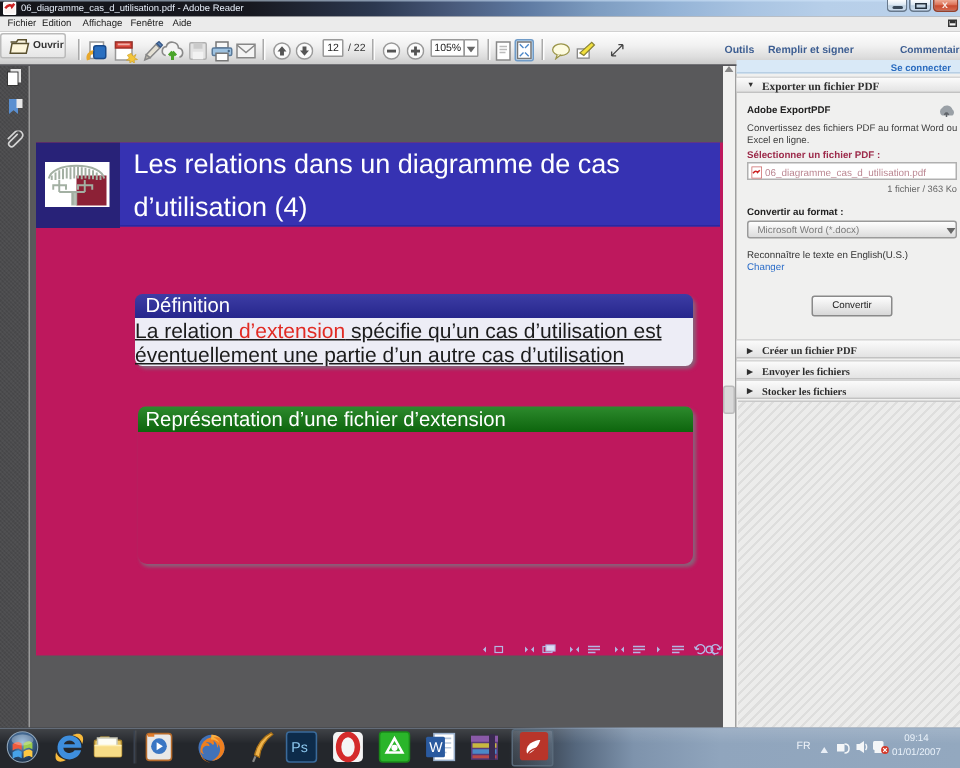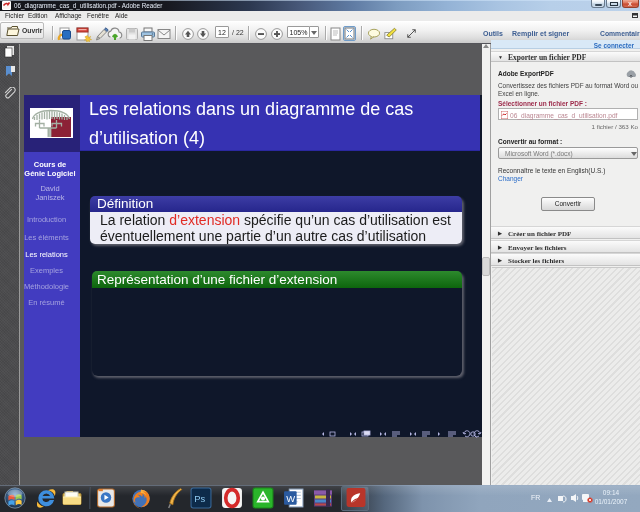--- a/index.html
+++ b/index.html
@@ -42,34 +42,34 @@
 .tlabel { position:absolute; top:7px; font-size:7px; color:#333; }
 .rightlbl { position:absolute; top:8px; font-size:7px; font-weight:600; color:#3d5e92; }
 
 
 #leftstrip { left:0; top:44px; width:20px; height:441px; background:#4b4b4d;
   background-image:repeating-linear-gradient(45deg, rgba(255,255,255,.03) 0 1px, transparent 1px 2px),repeating-linear-gradient(-45deg, rgba(0,0,0,.05) 0 1px, transparent 1px 2px);
   border-right:1px solid #9a9a9a; }
 #docarea { left:21px; top:44px; width:461px; height:441px; background:#59595b; }
 
 
-#slide { left:3px; top:51px; width:516px; height:342px; background:#0f172a; }
+#slide { left:3px; top:51px; width:516px; height:342px; background:#be185d; }
 #slidelogo { left:0; top:0; width:56px; height:57px; background:#282278; }
 #logobox { left:6px; top:13px; width:43px; height:30px; background:#fff; }
 #slidehead { left:56px; top:0; width:400px; height:56px; background:#3632b2; border-bottom:1px solid #2b28a0; }
 #slidetitle { left:9px; top:0px; width:385px; font-size:18px; line-height:29px; color:#fff; font-weight:400; }
 #slidebar { left:0; top:57px; width:56px; height:285px; background:#423cc0; font-size:7.5px; text-align:center; color:#a5a2df; }
 #slidebar div { position:absolute; width:45px; line-height:8.5px; }
 
 
 .bk { position:absolute; border-radius:6px; box-shadow:1.5px 2px 2.5px rgba(120,120,130,.75); }
 .bk .hd { border-radius:5px 5px 0 0; color:#fff; }
 #defbox { left:66px; top:101px; width:372px; height:48px; }
 #defbox .hd { height:16px; background:linear-gradient(#3d3da5,#26268c); font-size:13.5px; padding:0px 0 0 7px; }
-#defbox .bd { height:32px; background:#ededf6; border-radius:0 0 5px 5px; font-size:14px; color:#1c1c1c; padding:0px 0 0 10px; line-height:16.2px; }
+#defbox .bd { height:32px; background:#ededf6; border-radius:0 0 5px 5px; font-size:14px; color:#1c1c1c; padding:0px 0 0 0; line-height:16.2px;text-decoration:underline; }
 #repbox { left:68px; top:176px; width:370px; height:105px; }
 #repbox .hd { height:17px; background:linear-gradient(#2d8a2d,#0d650d); font-size:13.5px; padding:1px 0 0 5px; }
 #repbox .bd { height:88px; background:#e7f2e7; border-radius:0 0 5px 5px; font-size:14px; color:#2a2a2a; padding:2px 0 0 6px; }
 .red { color:#e12b24; }
 
 #navsyms { left:298px; top:330px; width:160px; height:9px; color:#babcе8; }
 
 
 #vscroll { left:482px; top:44px; width:8px; height:441px; background:#f2f2f1; }
 #vthumb { left:0px; top:213px; width:8px; height:19px; background:#d9d9d9; border:1px solid #bcbcbc; border-radius:2px; }
@@ -246,30 +246,20 @@
             <rect x="21" y="9" width="20" height="20" fill="#8c2136"></rect>
             <g stroke="#a3b0a3" stroke-width="1.3" fill="none">
               <path d="M2.5 11c1-5 8-8.5 18.5-8.5S38.5 6 39.5 11"></path>
               <path d="M4.5 9v3M7 7v5M9.5 5.5v6M12 4.5v7M14.5 4v7M17 3.5v8M19.5 3v8M22 3v8M24.5 3.5v8M27 4v7M29.5 4.5v7M32 5.5v6M34.5 7v5M37 9v3"></path>
               <path d="M9.5 12v3.5M9.5 15.5h-4v3M9.5 15.5h4.5v3M9.5 15.5v4.5M26.5 12v3.5M26.5 15.5h-4.5v3M26.5 15.5h5v3M26.5 15.5v4.5"></path>
               <path d="M9.5 20h9M26.5 20h-8M18.5 20v8.5"></path>
             </g>
             <path d="M17.5 20h4v9h-4z" fill="#a3b0a3" opacity=".8"></path>
           </svg>
         </div>
-      </div>
-      <div id="slidebar" class="abs">
-        <div style="top:9px;width:52px;color:#fff;font-weight:bold">Cours de<br>Génie Logiciel</div>
-        <div style="top:33px;width:52px;color:#b9b6e6">David<br>Janiszek</div>
-        <div style="top:64px">Introduction</div>
-        <div style="top:82px">Les éléments</div>
-        <div style="top:99px;color:#fff">Les relations</div>
-        <div style="top:115px">Exemples</div>
-        <div style="top:131px">Méthodologie</div>
-        <div style="top:147px">En résumé</div>
       </div>
       <div id="defbox" class="bk">
         <div class="hd">Définition</div>
         <div class="bd">La relation <span class="red">d’extension</span> spécifie qu’un cas d’utilisation est<br>éventuellement une partie d’un autre cas d’utilisation</div>
       </div>
       <div id="repbox" class="bk">
         <div class="hd">Représentation d’une fichier d’extension</div>
       </div>
       <div id="navsyms" class="abs">
         <svg width="160" height="9" viewBox="0 0 160 9" fill="#b4b6e2" stroke="none">

